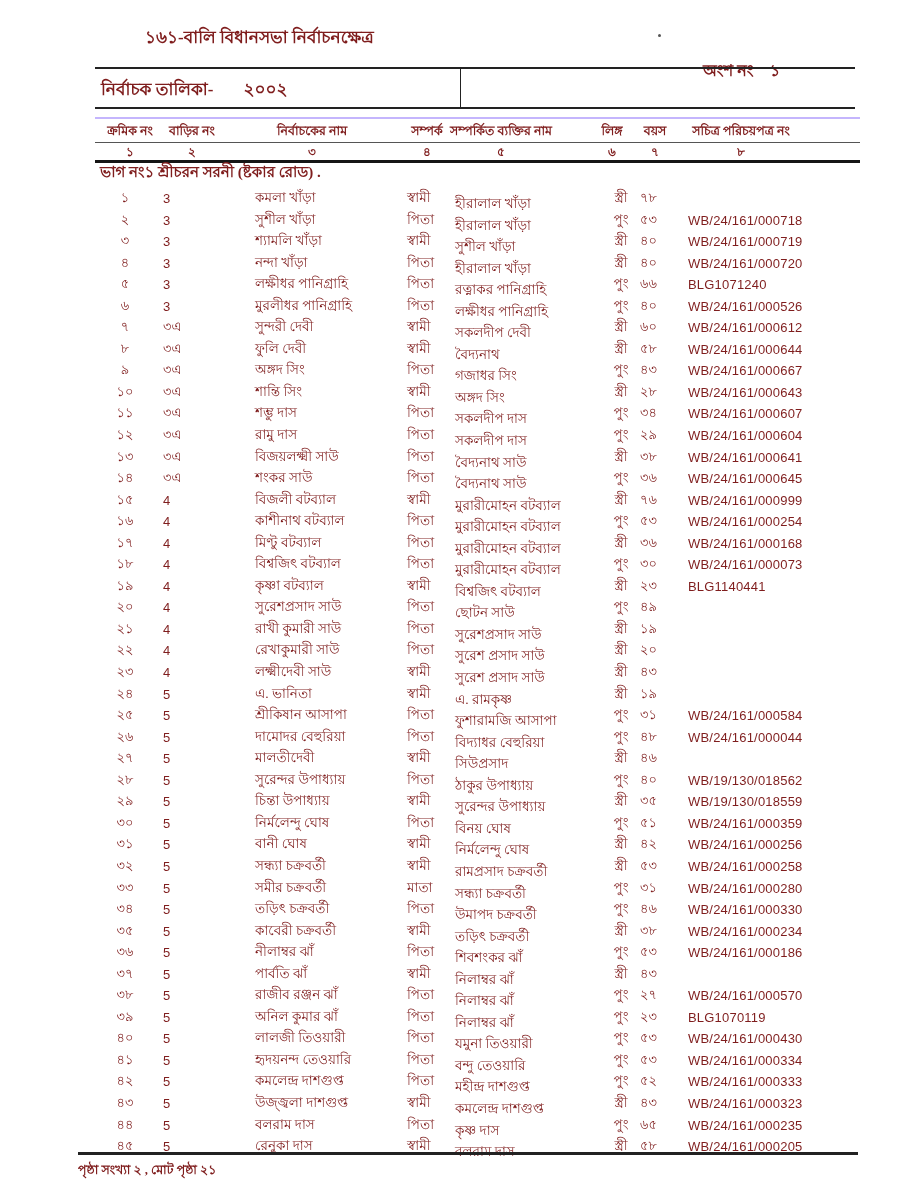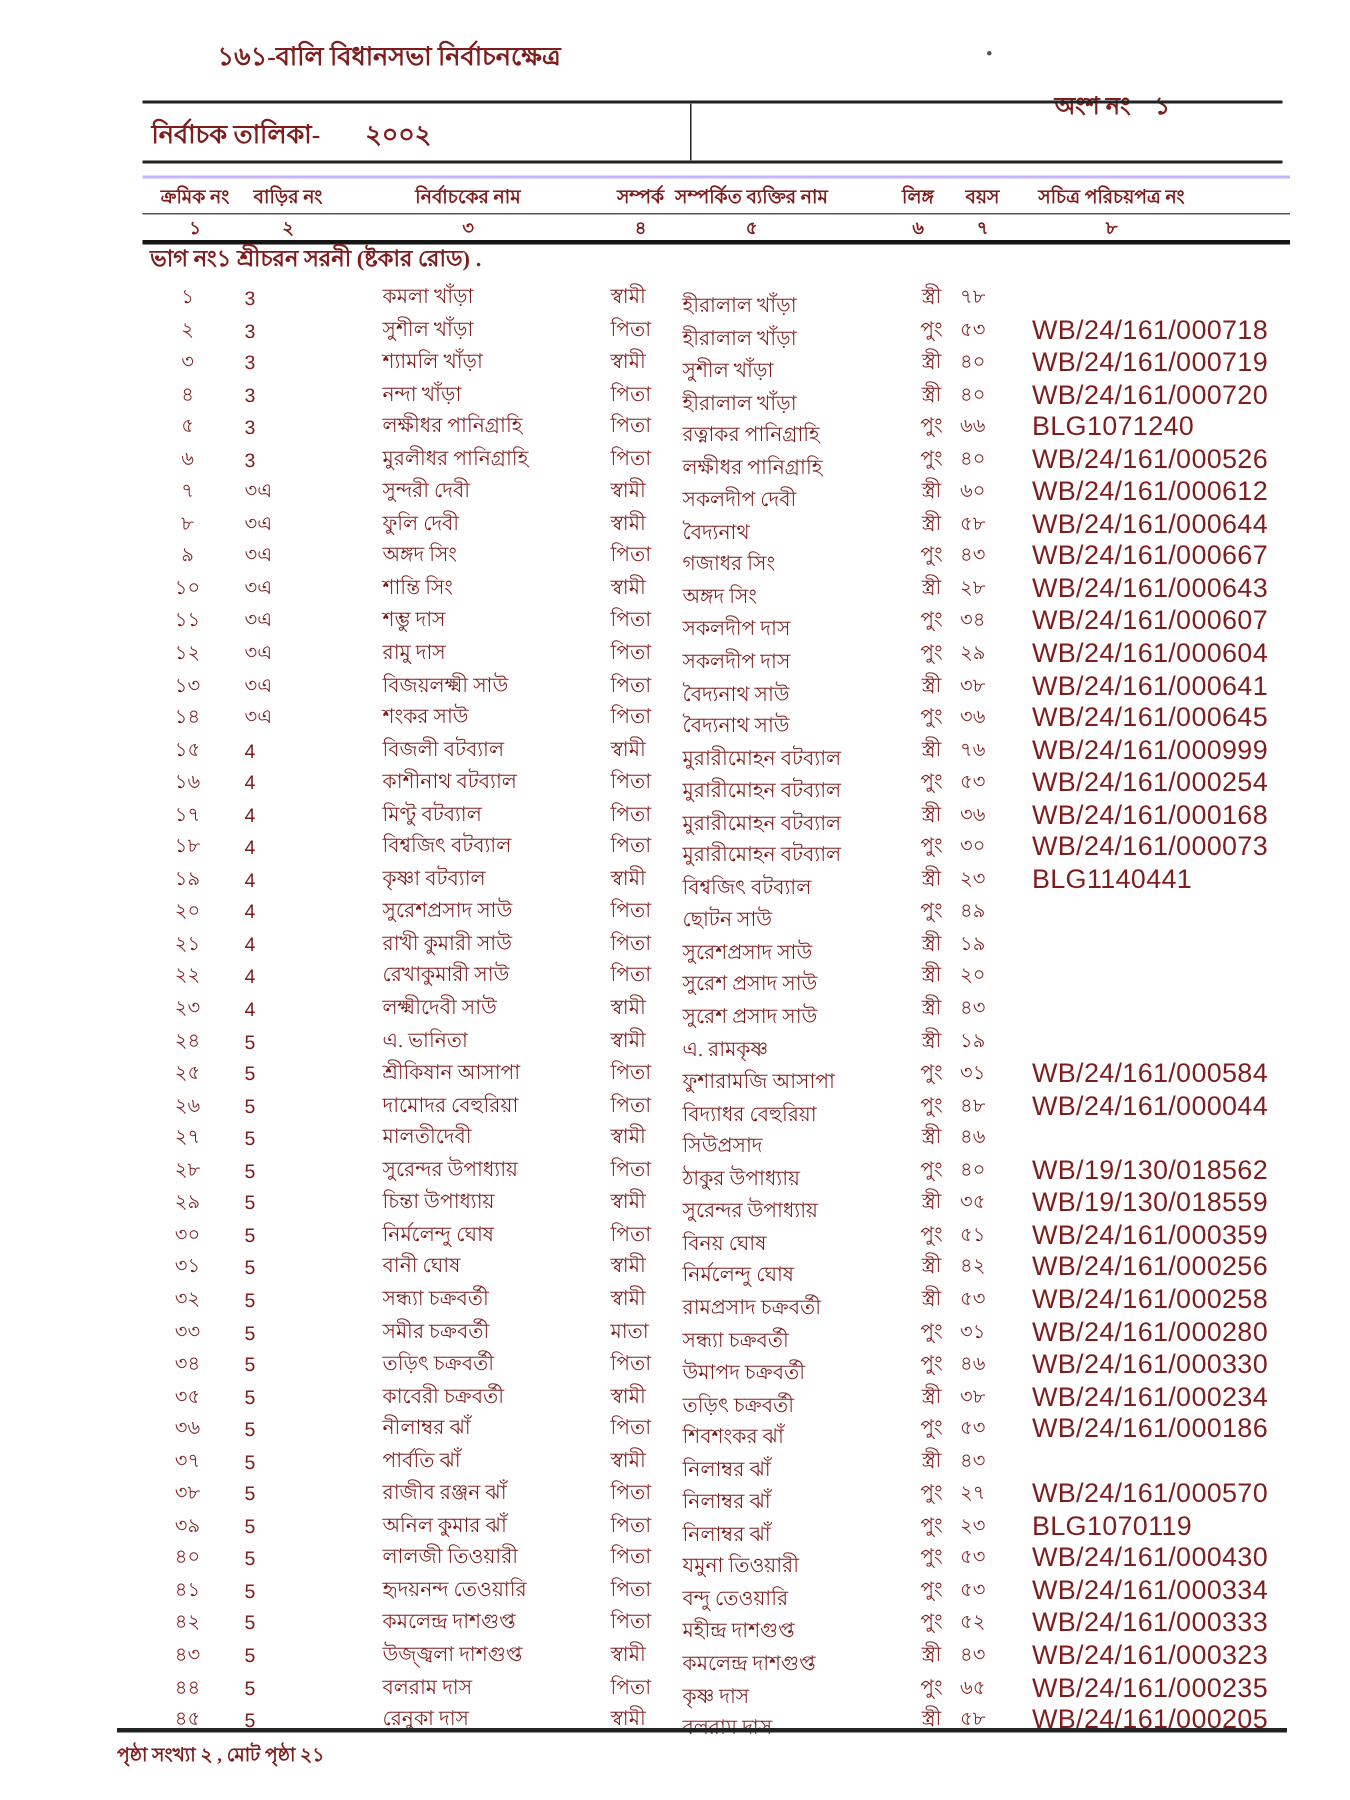--- a/index.html
+++ b/index.html
@@ -34,21 +34,21 @@
   .rows{position:absolute;left:95px;top:181px;width:765px;}
   .vrow{display:grid;grid-template-columns:60px 95px 152px 48px 152px 38px 40px 1fr;
         height:21.55px;align-items:center;font-size:13.5px;white-space:nowrap;}
   .c-sl{text-align:center;font-size:13px;}
   .c-house{padding-left:8px;font-family:"Liberation Sans","DejaVu Sans",sans-serif;font-size:13px;}
   .c-name{padding-left:5px;}
   .c-rel{padding-left:5px;}
   .c-relname{padding-left:5px;margin-top:12px;}
   .c-sex{text-align:center;}
   .c-age{font-size:13px;}
-  .c-epic{padding-left:8px;font-family:"Liberation Sans","DejaVu Sans",sans-serif;font-size:18px;letter-spacing:0.2px;}
+  .c-epic{padding-left:8px;font-family:"Liberation Sans","DejaVu Sans",sans-serif;font-size:13px;letter-spacing:0.2px;}
 
   
   .bottom-rule{position:absolute;left:78px;top:1152px;width:780px;height:3px;background:#222;}
   .footer{position:absolute;left:78px;top:1159px;width:780px;display:flex;justify-content:space-between;}
   .foot-notes{font-size:11.5px;white-space:nowrap;}
   .foot-page{font-size:12.5px;font-weight:600;white-space:nowrap;margin-top:2px;padding-right:2px;}
 </style>
 </head>
 <body>
 

